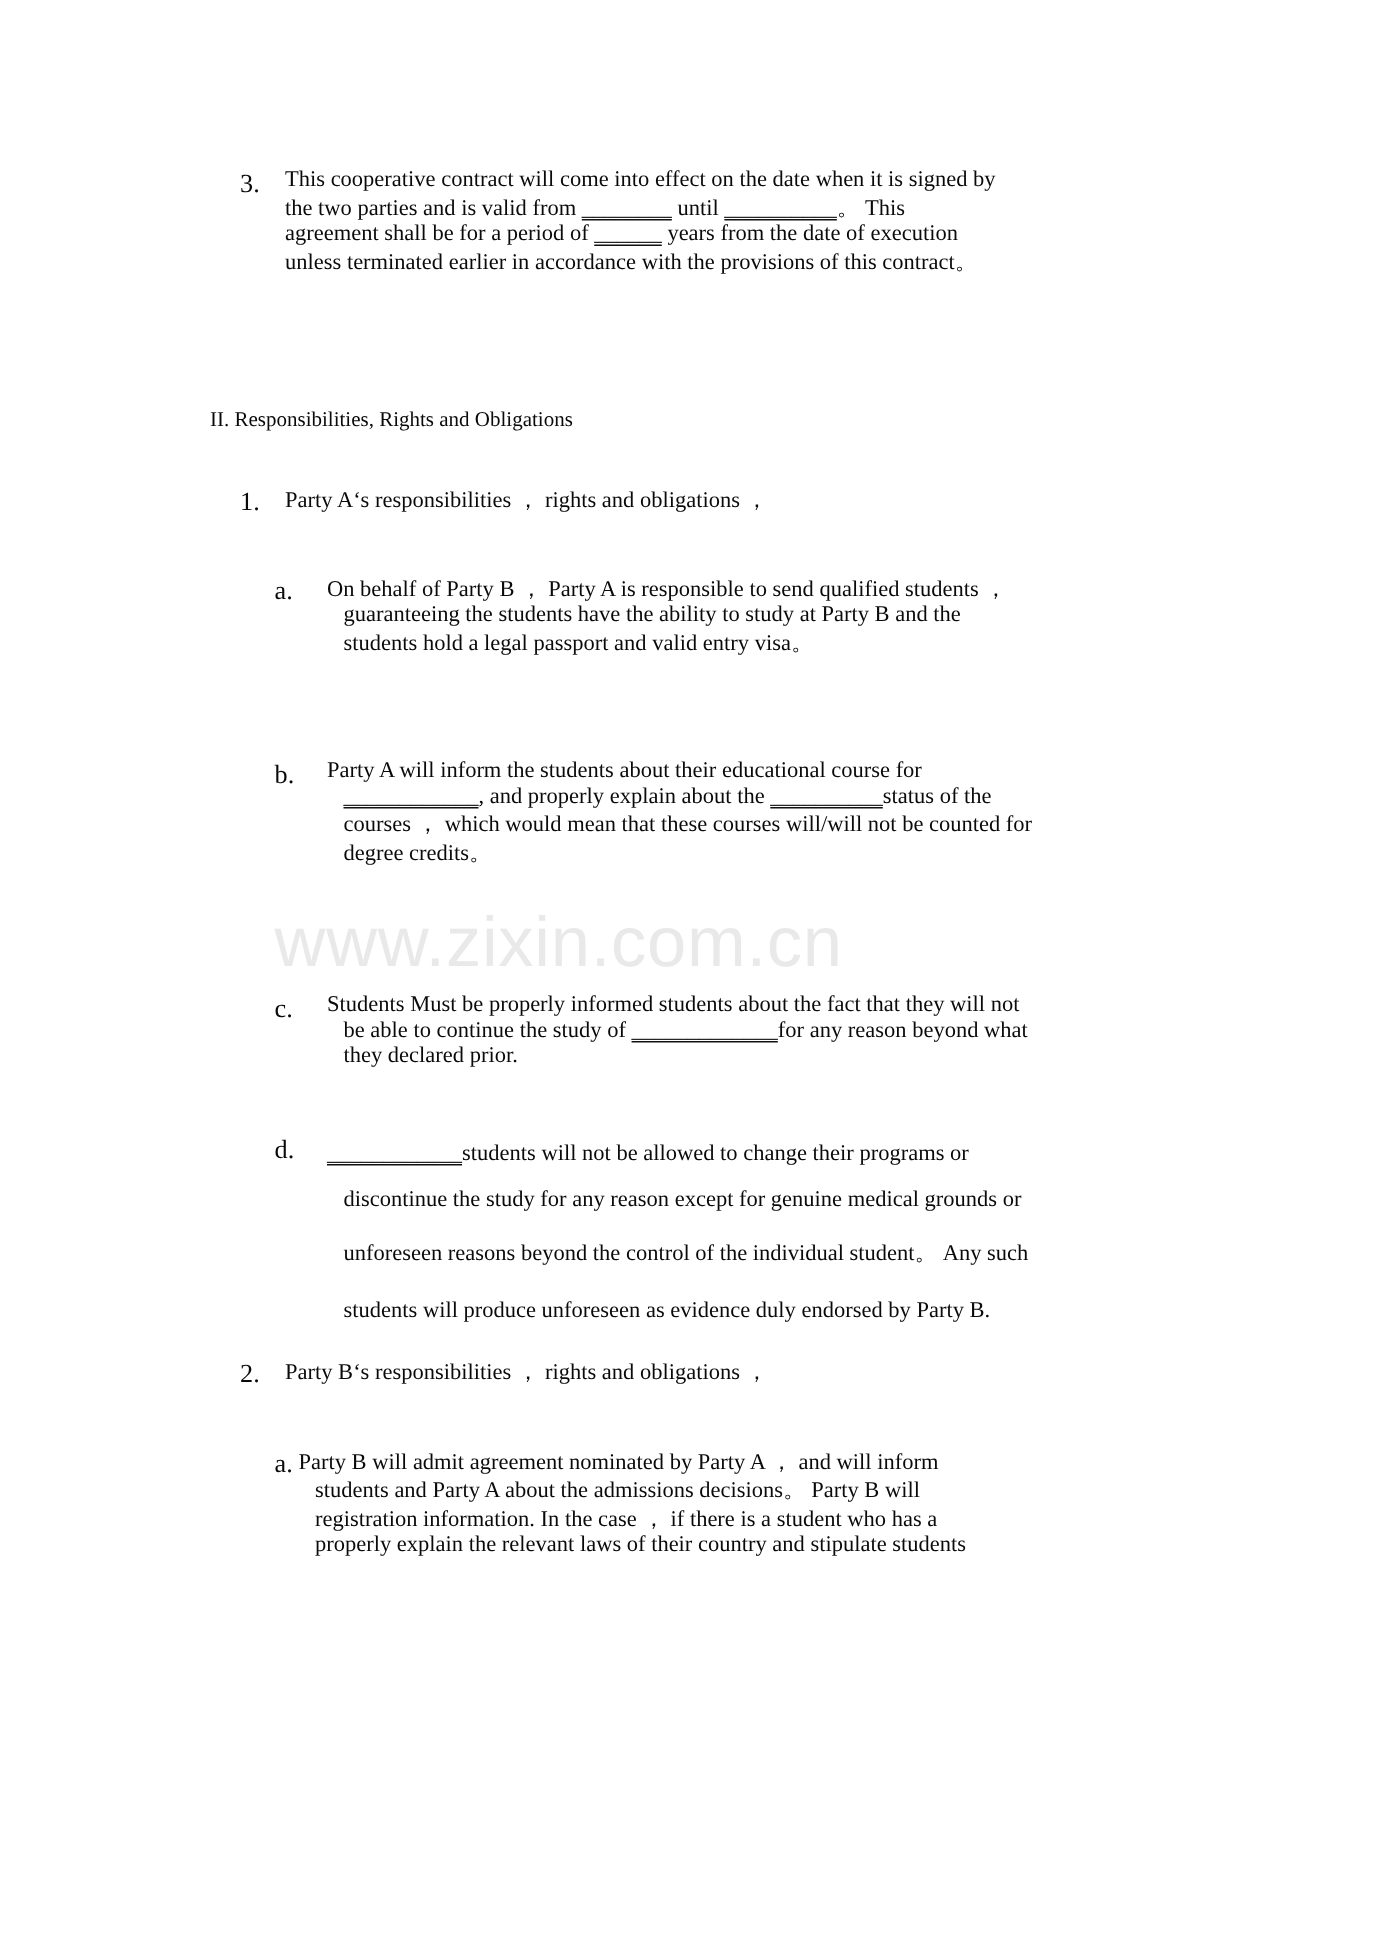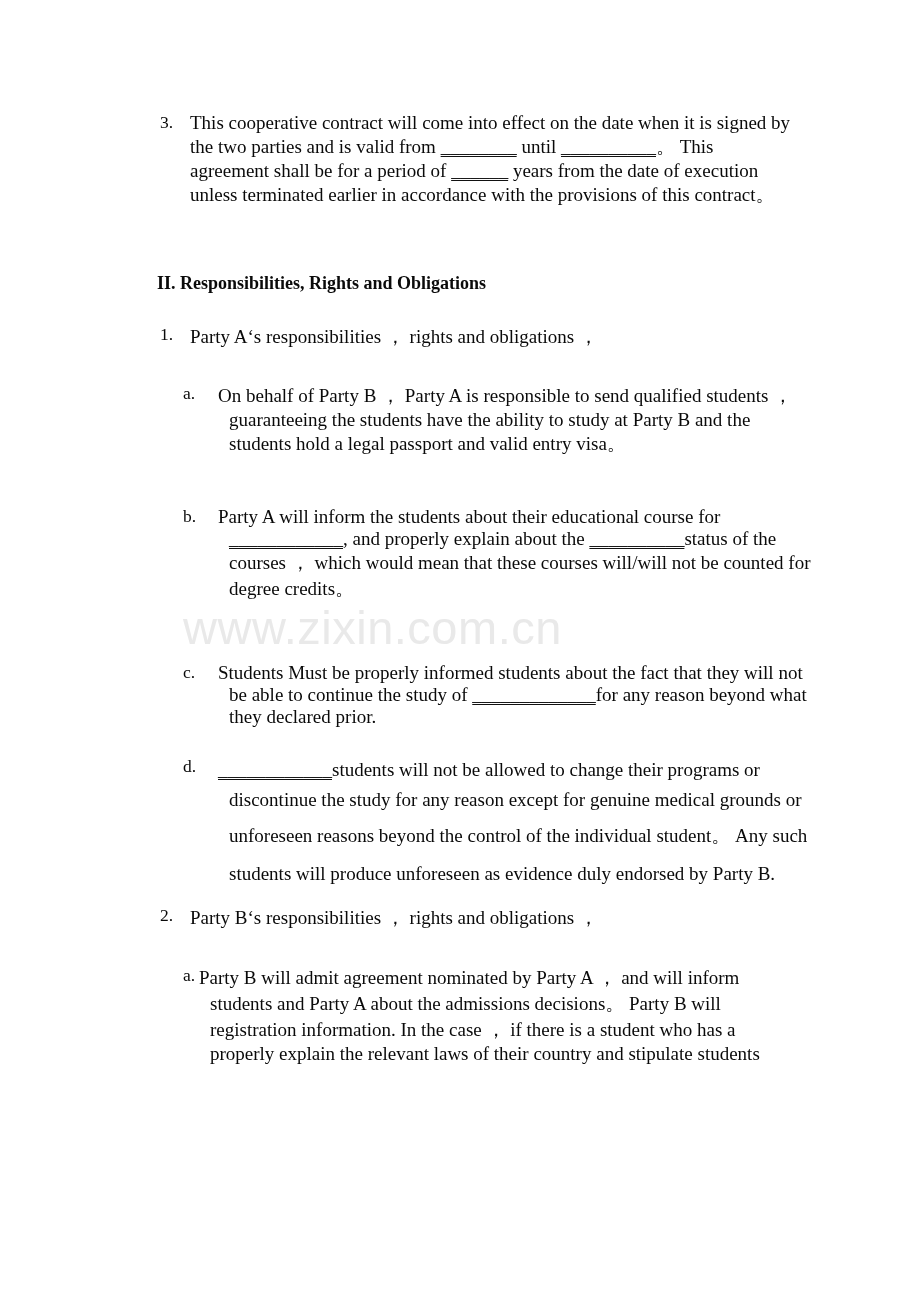--- a/index.html
+++ b/index.html
@@ -35,21 +35,21 @@
     letter-spacing: 0.5px;
     color: #e9e9e9;
     white-space: nowrap;
     user-select: none;
     pointer-events: none;
     z-index: 5;
   }
 
   .line {
     white-space: nowrap;
-    font-size: 19px;
+    font-size: 15px;
   }
 
   
   .numitem {
     position: absolute;
   }
   .numitem .marker {
     position: absolute;
     left: 0;
     top: 0;
@@ -71,24 +71,23 @@
   }
   .letteritem .body {
     margin-left: 35px;
   }
   .letteritem .body .cont {
     margin-left: 11px;
   }
 
   .heading {
     position: absolute;
-    font-weight: bold;
-    font-size: 18px;
+    font-weight: normal;
+    font-size: 14px;
     white-space: nowrap;
-    margin-left: 17px;
   }
 
   .blank {
     text-decoration: underline;
     text-decoration-color: #111;
     text-underline-offset: 3px;
     white-space: pre;
   }
 
   .fw { 

